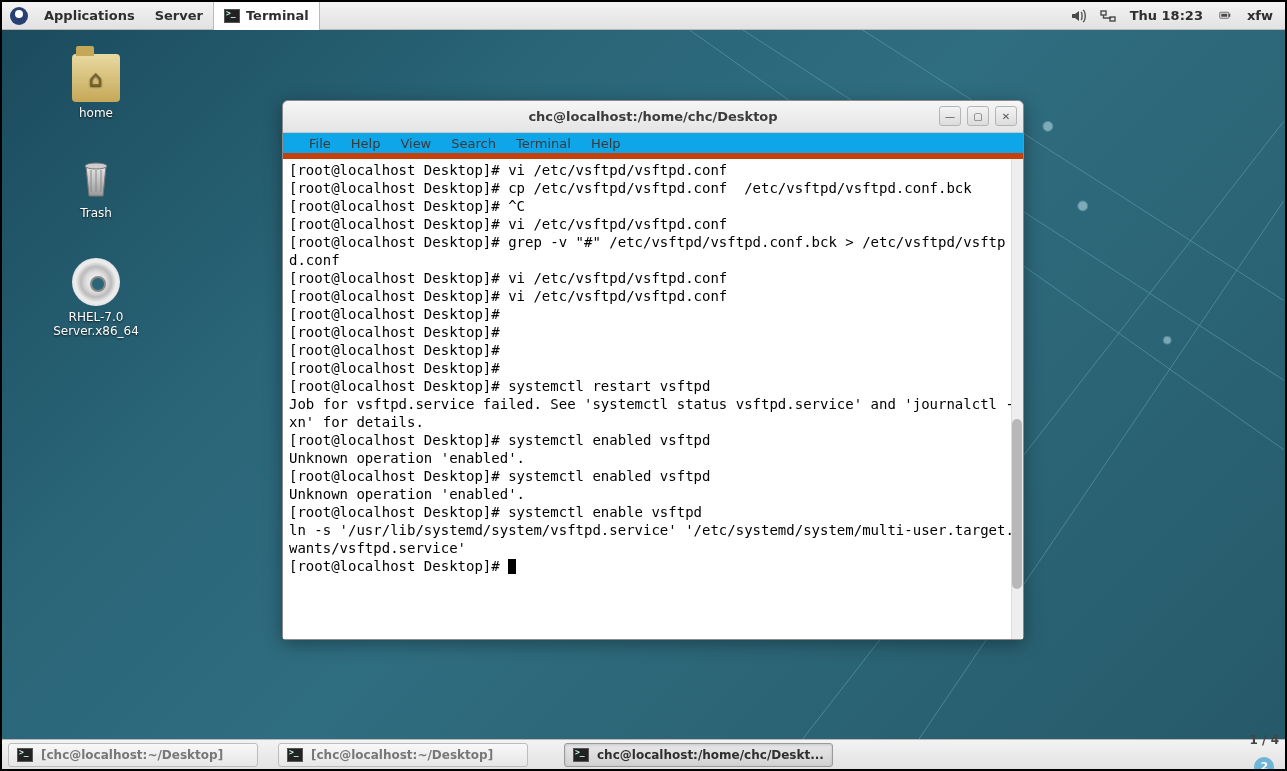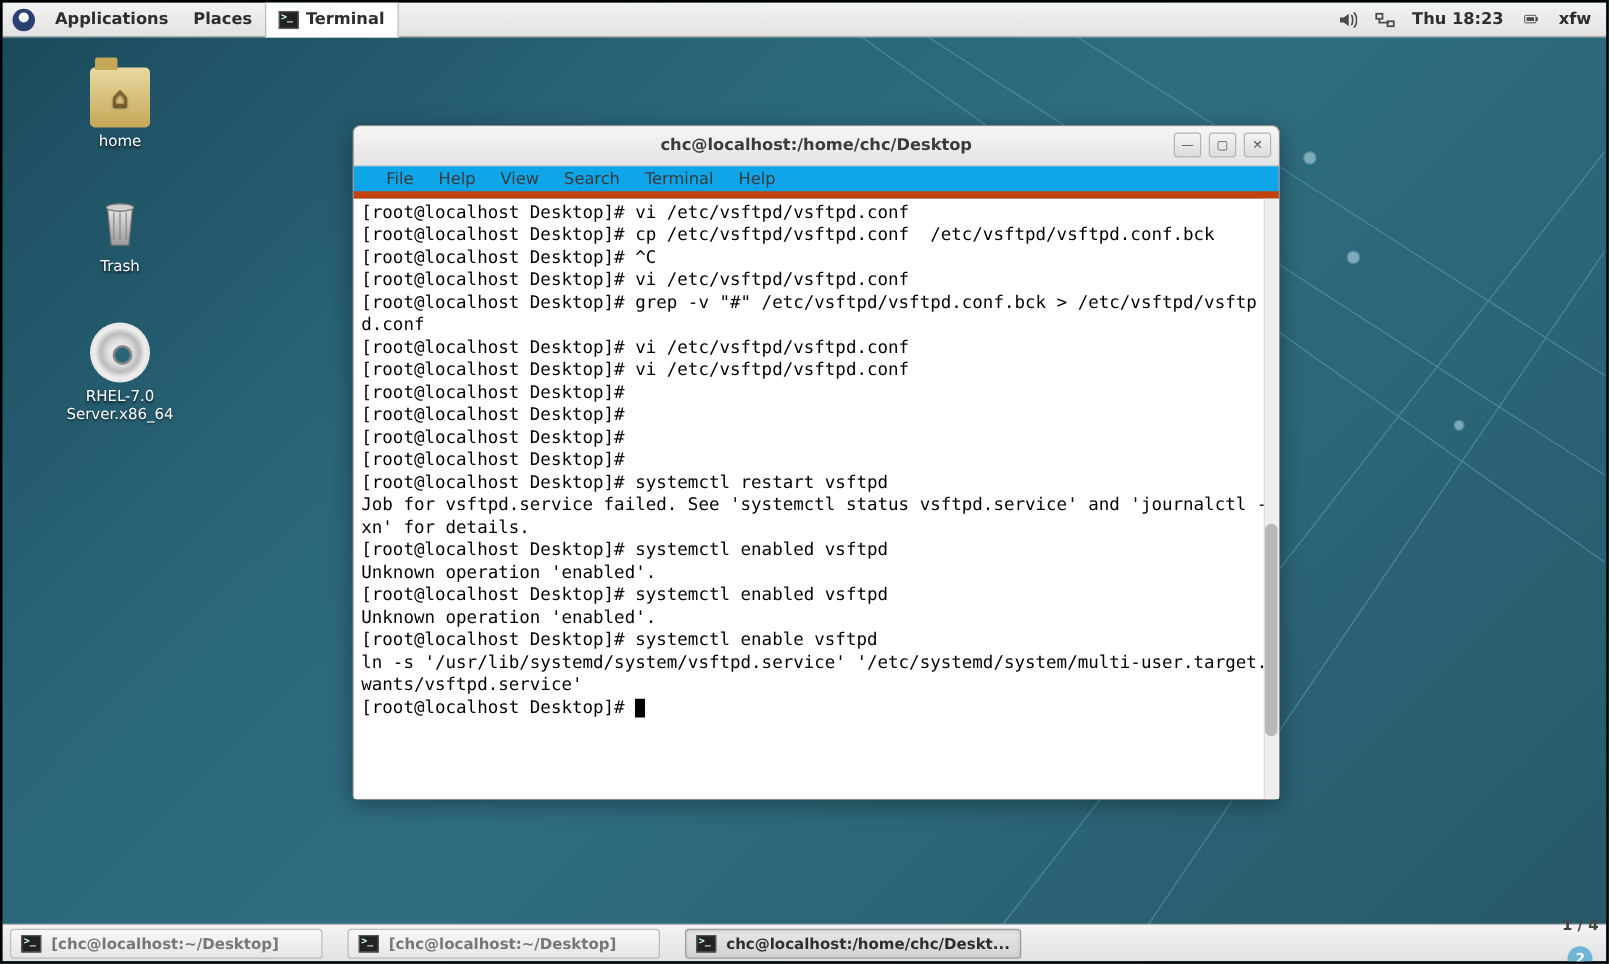--- a/index.html
+++ b/index.html
@@ -83,21 +83,21 @@
   display: flex; align-items: center; padding: 0 6px; gap: 6px;
   font-size: 12px; color: #444; font-weight: bold;
 }
 .task-btn {
   height: 24px; min-width: 250px; padding: 0 8px;
   background: linear-gradient(#f8f8f8,#e6e6e6);
   border: 1px solid #bcbcbc; border-radius: 3px;
   display: flex; align-items: center; gap: 8px; cursor: default;
   color: #777;
 }
-.task-btn.active { background: linear-gradient(#e8e8e8,#d2d2d2); border-color: #9a9a9a; color: #2e2e2e; box-shadow: inset 0 1px 3px rgba(0,0,0,.15); }
+.task-btn.active { background: linear-gradient(#e8e8e8,#d2d2d2); border-color: #9a9a9a; color: #2e2e2e; box-shadow: inset 0 1px 3px rgba(0,0,0,.15); margin-left: 16px; }
 .ws-ind { margin-left: auto; display: flex; align-items: center; gap: 10px; flex-direction: column; }
 .ws-circle { width: 20px; height: 20px; border-radius: 50%; background: #6fb5d6; color: #fff; display: flex; align-items: center; justify-content: center; font-size: 11px; font-weight: bold; }
 
 
 .mini-term { width: 16px; height: 14px; background: #222; border: 1px solid #555; position: relative; }
 .mini-term::after { content: ">_"; position: absolute; top: -1px; left: 1px; font-size: 8px; color: #cfe; font-family: monospace; }
 .mini-folder { width: 16px; height: 13px; background: #d7c27a; border-radius: 1px; position: relative; }
 .mini-folder::before { content: ""; position: absolute; top: -3px; left: 1px; width: 6px; height: 4px; background: #d7c27a; border-radius: 1px 1px 0 0; }
 </style>
 </head>
@@ -115,21 +115,21 @@
       <circle cx="1085" cy="205" r="5" fill="#cfeaf3"></circle>
       <circle cx="1170" cy="340" r="4" fill="#cfeaf3"></circle>
     </g>
   </svg>
 </div>
 
 <div class="top-panel">
   <div class="top-left">
     <div class="fedora-logo"></div>
     <div class="panel-item">Applications</div>
-    <div class="panel-item">Places</div>
+    <div class="panel-item">Server</div>
     <div class="panel-item active task-title-top">
       <span class="mini-term"></span>
       <span>Terminal</span>
     </div>
   </div>
   <div class="top-right">
     <span class="tray-icon">
       <svg viewBox="0 0 16 16" width="16" height="16" fill="#4a4a4a">
           <path d="M2 6h3l4-3v10l-4-3H2z"></path>
           <path d="M11 4c1.5 1 1.5 7 0 8M13 2c3 2 3 10 0 12" stroke="#4a4a4a" stroke-width="1.3" fill="none"></path>

